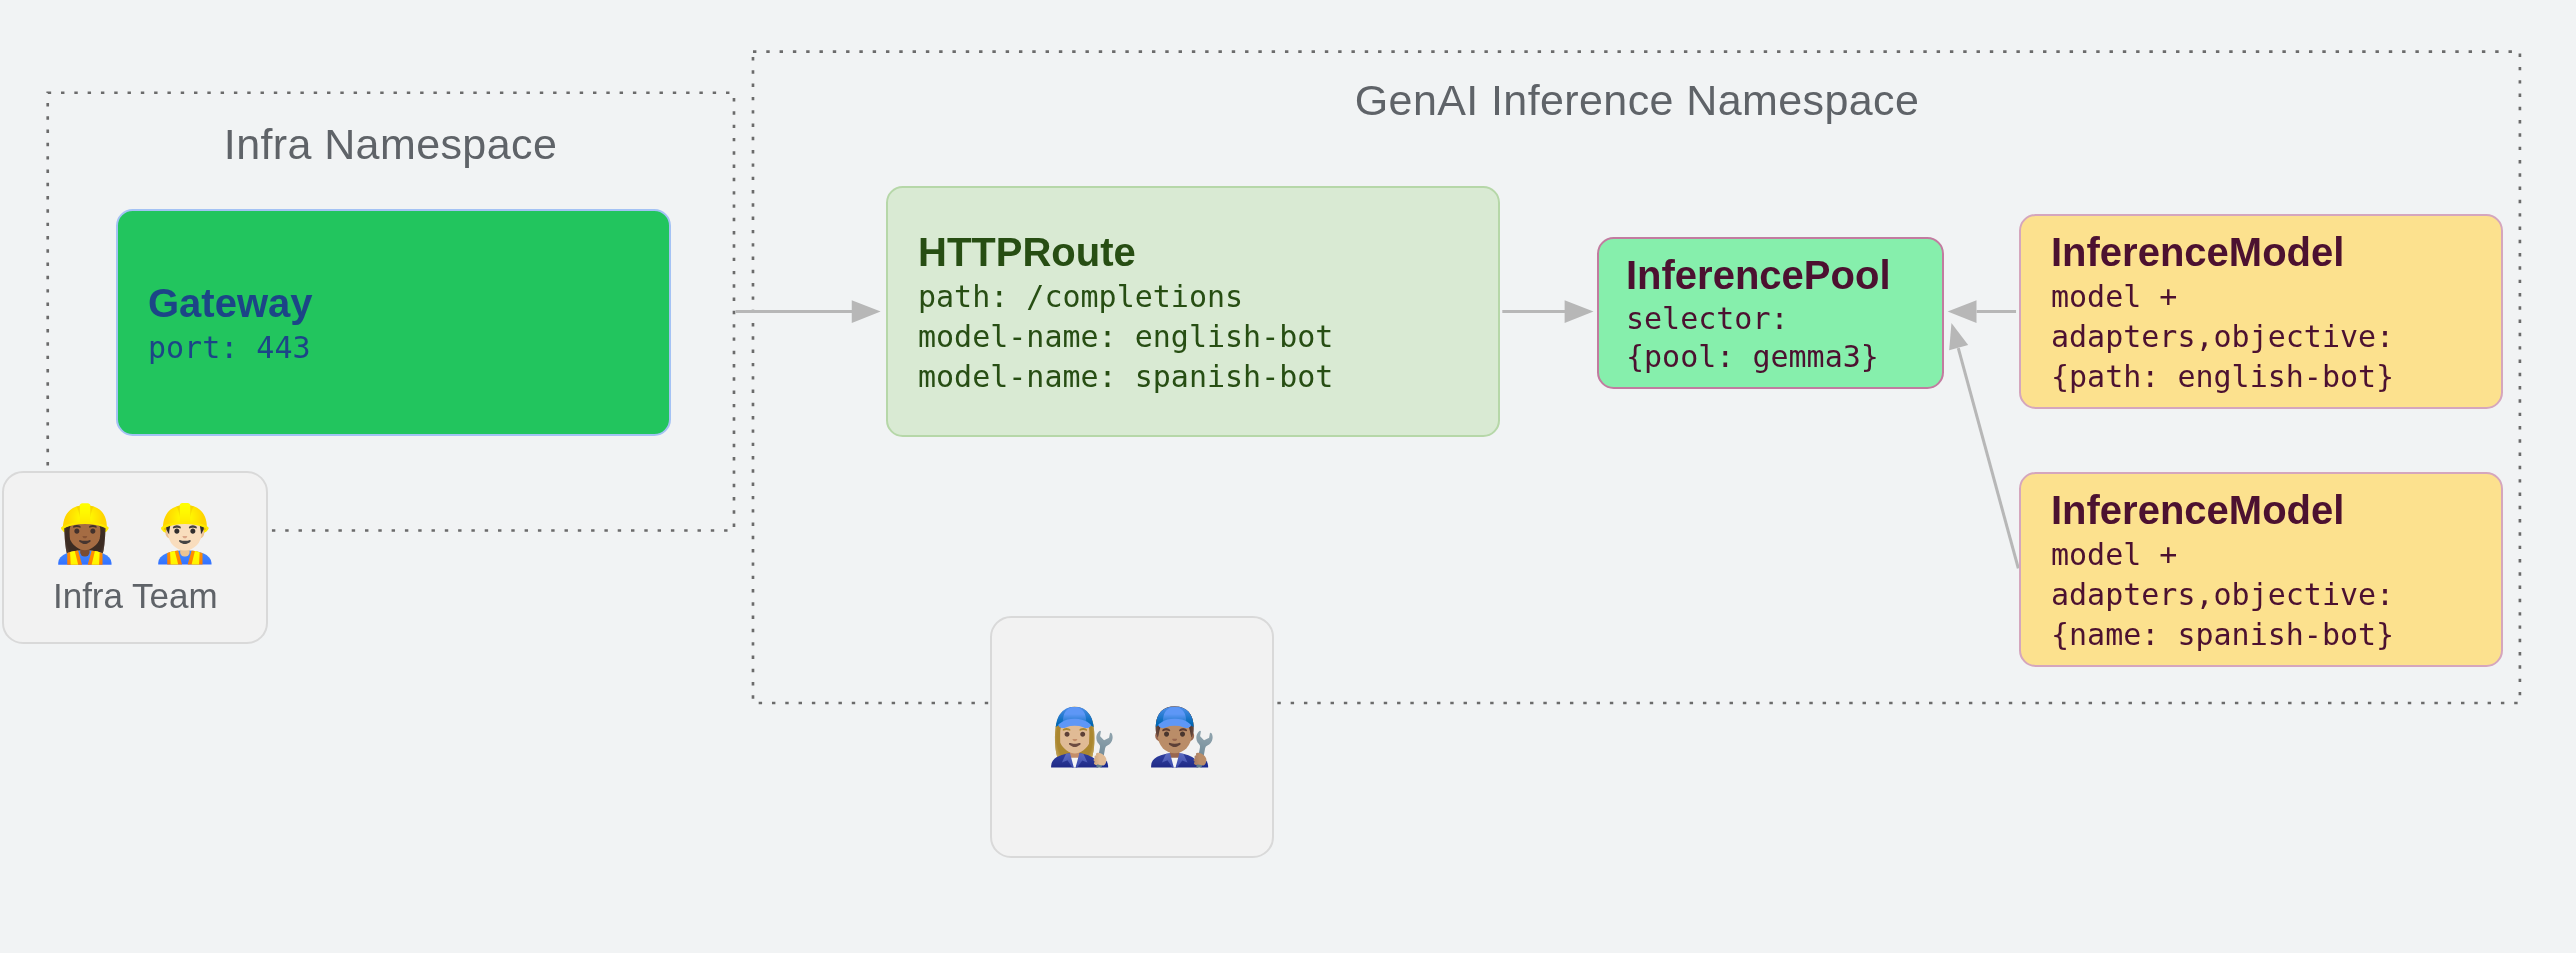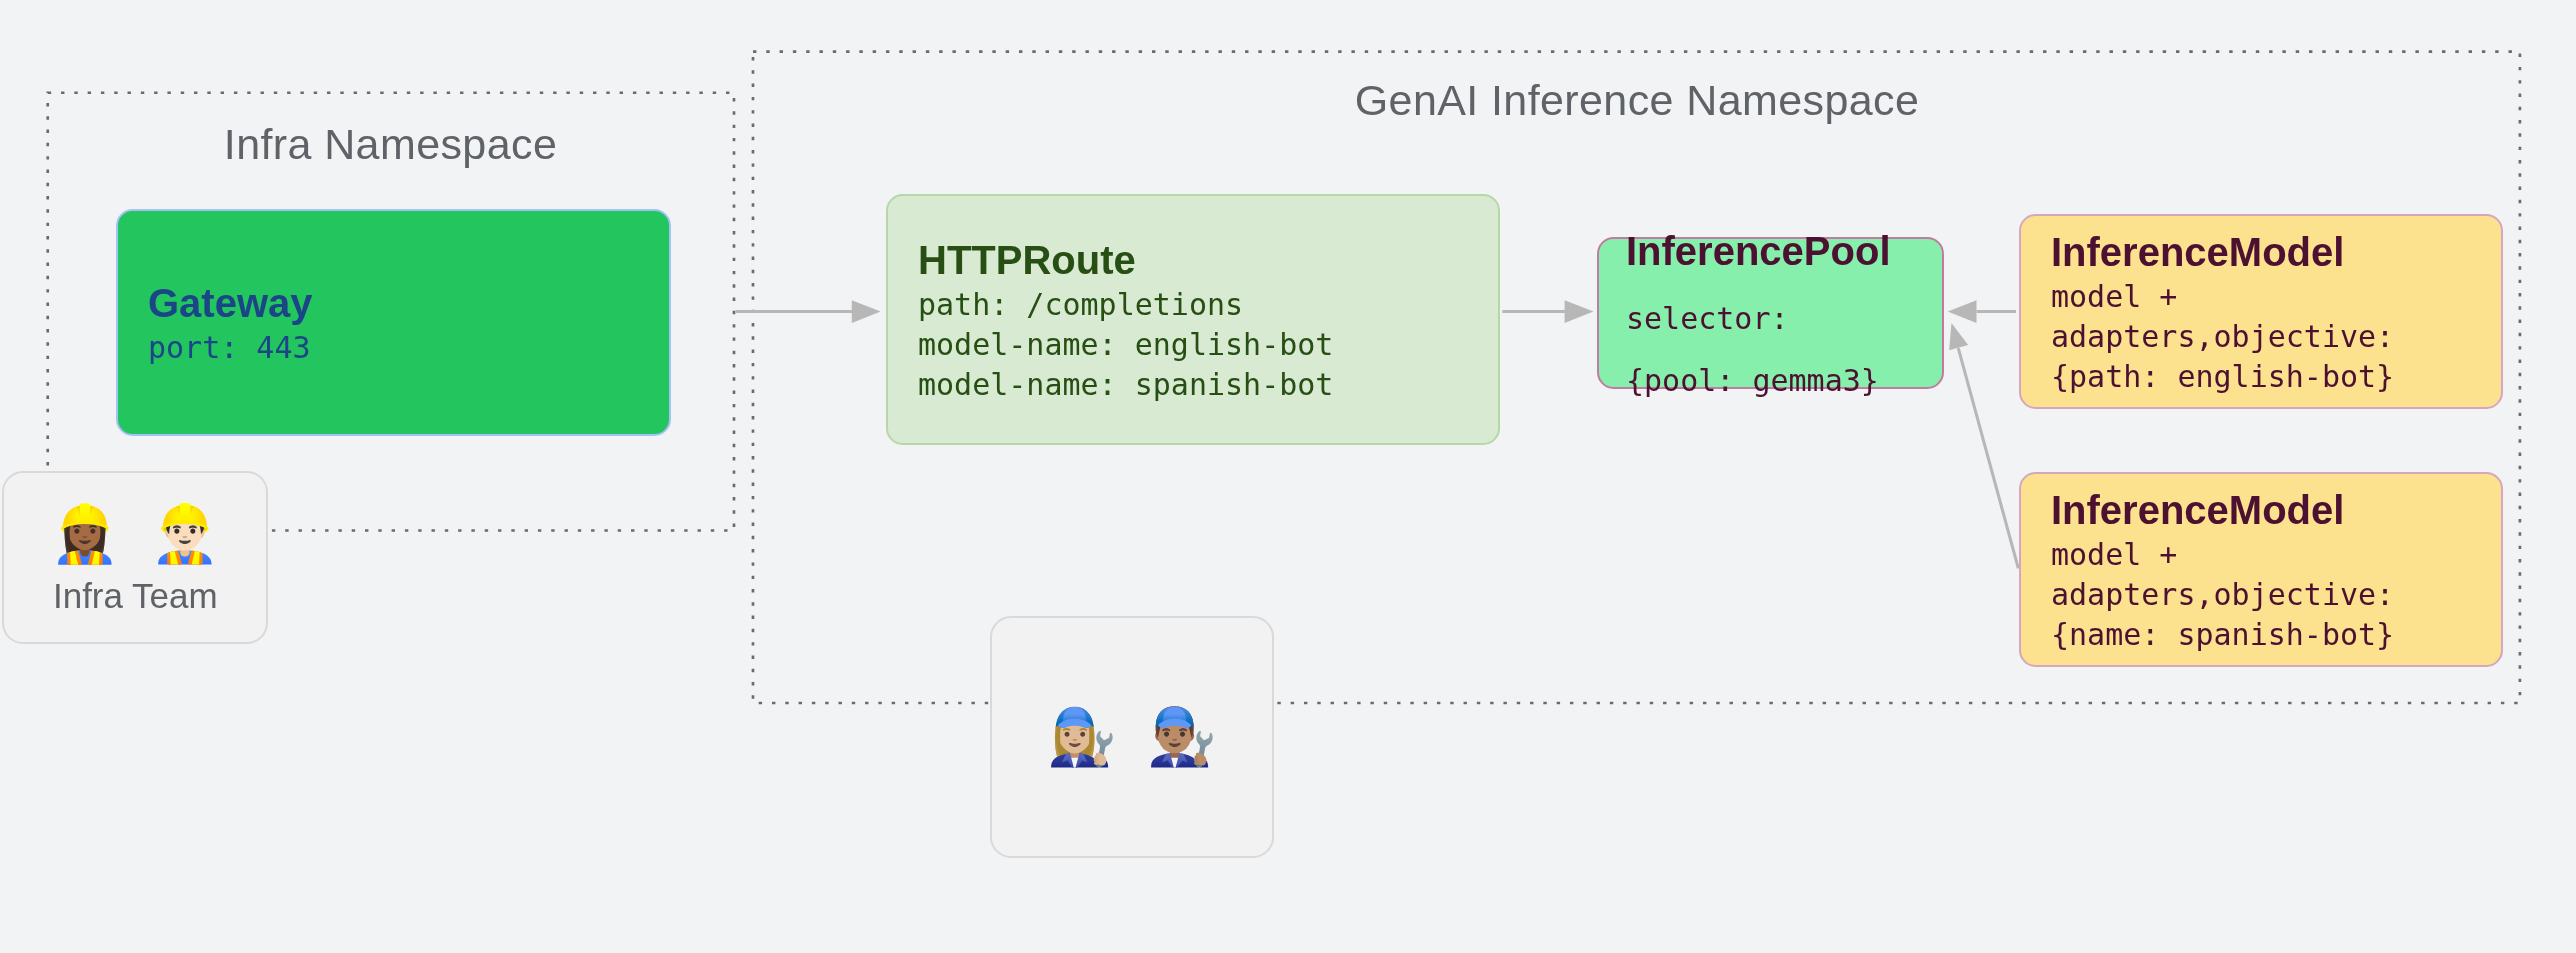--- a/index.html
+++ b/index.html
@@ -32,25 +32,25 @@
     box-sizing: border-box;
     border: 2.3px solid; border-radius: 16.7px;
     display: flex; flex-direction: column; justify-content: center;
     padding-left: 30px; padding-right: 9px;
   }
   .node-title { font-size: 40px; font-weight: bold; line-height: 50px; }
   .node-line  { font-family: "DejaVu Sans Mono", monospace; font-size: 30px; line-height: 40px; white-space: pre; }
 
   #node-gateway   { left: 116px;  top: 209px; width: 555px; height: 227px;
                     background: #22c55e; border-color: #a4c2f4; color: #1c4587; }
-  #node-httproute { left: 886px; top: 194px; width: 614px; height: 251px;
+  #node-httproute { left: 886px; top: 186px; width: 614px; height: 251px;
                     background: #d9ead3; border-color: #b6d7a8; color: #274e13; }
   #node-pool      { left: 1597px; top: 237px; width: 347px; height: 152px;
                     background: #86efac; border-color: #c27ba0; color: #4c1130; padding-left: 27px; }
-  #node-pool .node-line { line-height: 38px; margin-top: 24px; }
+  #node-pool .node-line { line-height: 38px; }
   #node-im-en     { left: 2019px; top: 214px; width: 484px; height: 195px;
                     background: #fce18e; border-color: #d5a6bd; color: #4c1130; }
   #node-im-es     { left: 2019px; top: 472px; width: 484px; height: 195px;
                     background: #fce18e; border-color: #d5a6bd; color: #4c1130; }
 
   
   .team-card {
     position: absolute; z-index: 4;
     box-sizing: border-box;
     background: #f2f2f2; border: 2.3px solid #d9d9d9; border-radius: 21px;

